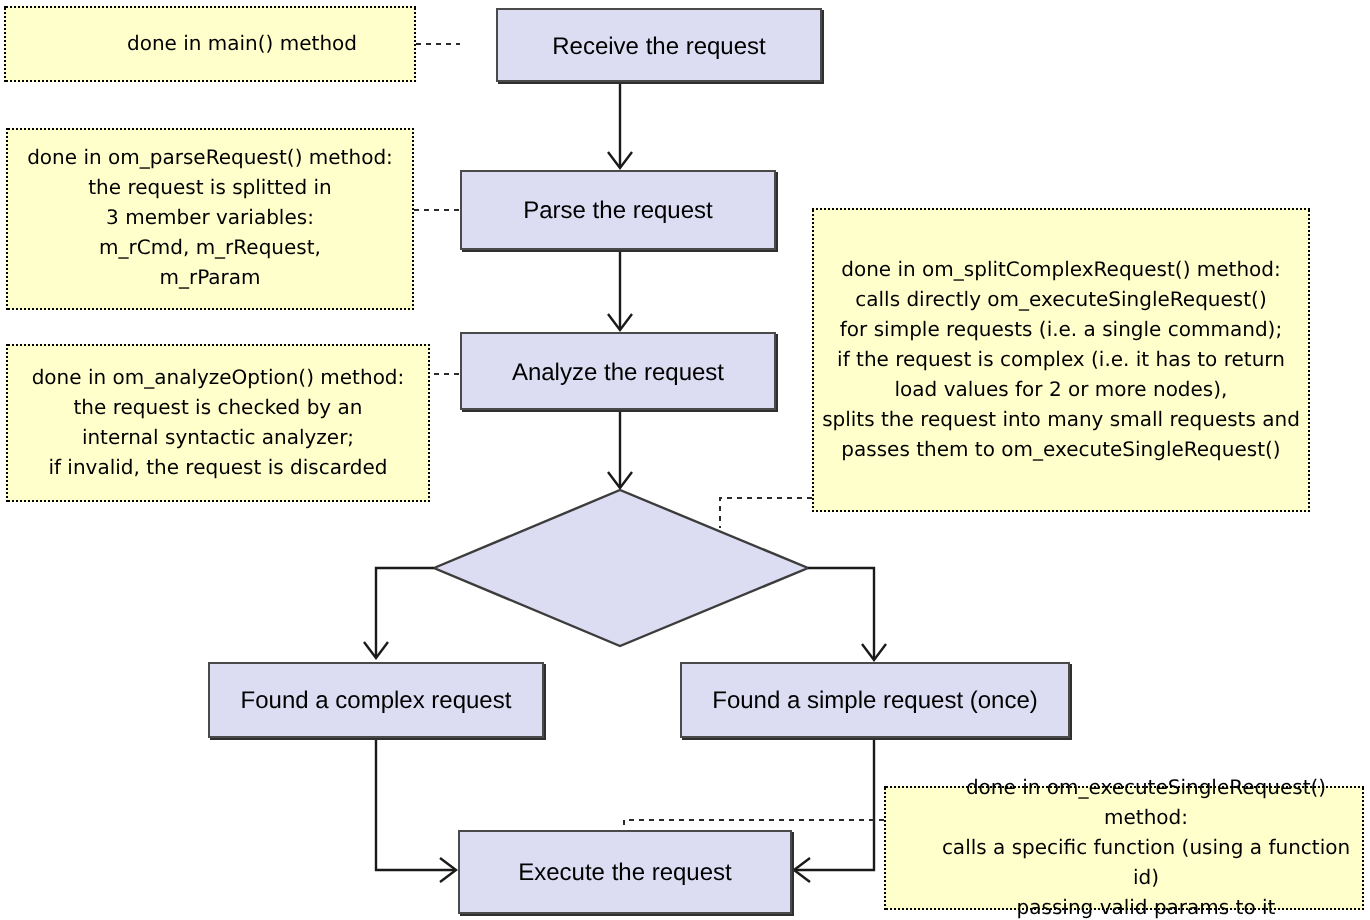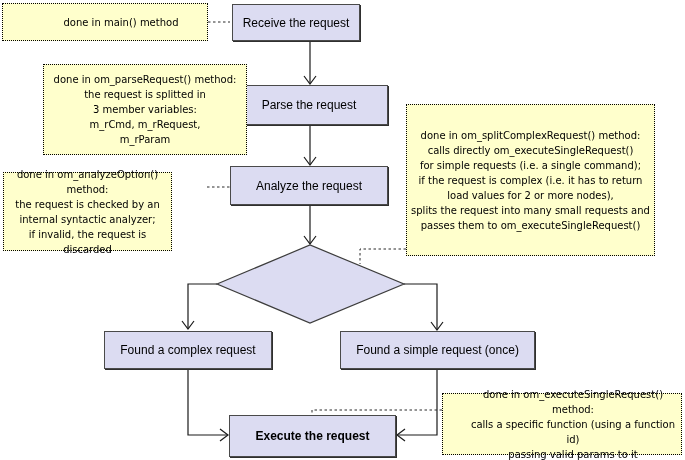--- a/index.html
+++ b/index.html
@@ -83,46 +83,46 @@
       <line class="dashline" x1="207" y1="187" x2="230" y2="187"></line>
     </g>
     <g>
       <polyline class="dashline" points="530,228 530,249 360,249 360,264"></polyline>
     </g>
     <g>
       <polyline class="dashline" points="442,410 312,410 312,415"></polyline>
     </g>
   </svg>
 
-  <div class="node" style="left:232px; top:4px; width:128px; height:37px;text-align:right;">Receive the request</div>
+  <div class="node" style="left:248px; top:4px; width:163px; height:37px;text-align:right;">Receive the request</div>
 
   <div class="node" style="left:230px; top:85px; width:158px; height:40px;">Parse the request</div>
 
   <div class="node" style="left:230px; top:166px; width:158px; height:39px;">Analyze the request</div>
 
 
   <div class="node" style="left:104px; top:331px; width:168px; height:38px;">Found a complex request</div>
 
   <div class="node" style="left:340px; top:331px; width:195px; height:38px;">Found a simple request (once)</div>
 
-  <div class="node" style="left:229px; top:415px; width:167px; height:42px;font-weight:bold;">Execute the request</div>
+  <div class="node" style="left:229px; top:415px; width:167px; height:42px;">Execute the request</div>
 
   <div class="note" style="left:2px; top:3px; width:206px; height:38px;padding-left:32px;">
     <span>done in main() method</span>
   </div>
 
-  <div class="note" style="left:3px; top:64px; width:204px; height:91px;margin-left:40px;">
+  <div class="note" style="left:3px; top:64px; width:204px; height:91px;">
     <span>done in om_parseRequest() method:
 the request is splitted in
 3 member variables:
 m_rCmd, m_rRequest,
 m_rParam</span>
   </div>
 
-  <div class="note" style="left:3px; top:172px; width:169px; height:79px;">
+  <div class="note" style="left:3px; top:172px; width:212px; height:79px;">
     <span>done in om_analyzeOption() method:
 the request is checked by an
 internal syntactic analyzer;
 if invalid, the request is discarded</span>
   </div>
 
   <div class="note" style="left:406px; top:104px; width:249px; height:152px;">
     <span>done in om_splitComplexRequest() method:
 calls directly om_executeSingleRequest()
 for simple requests (i.e. a single command);

